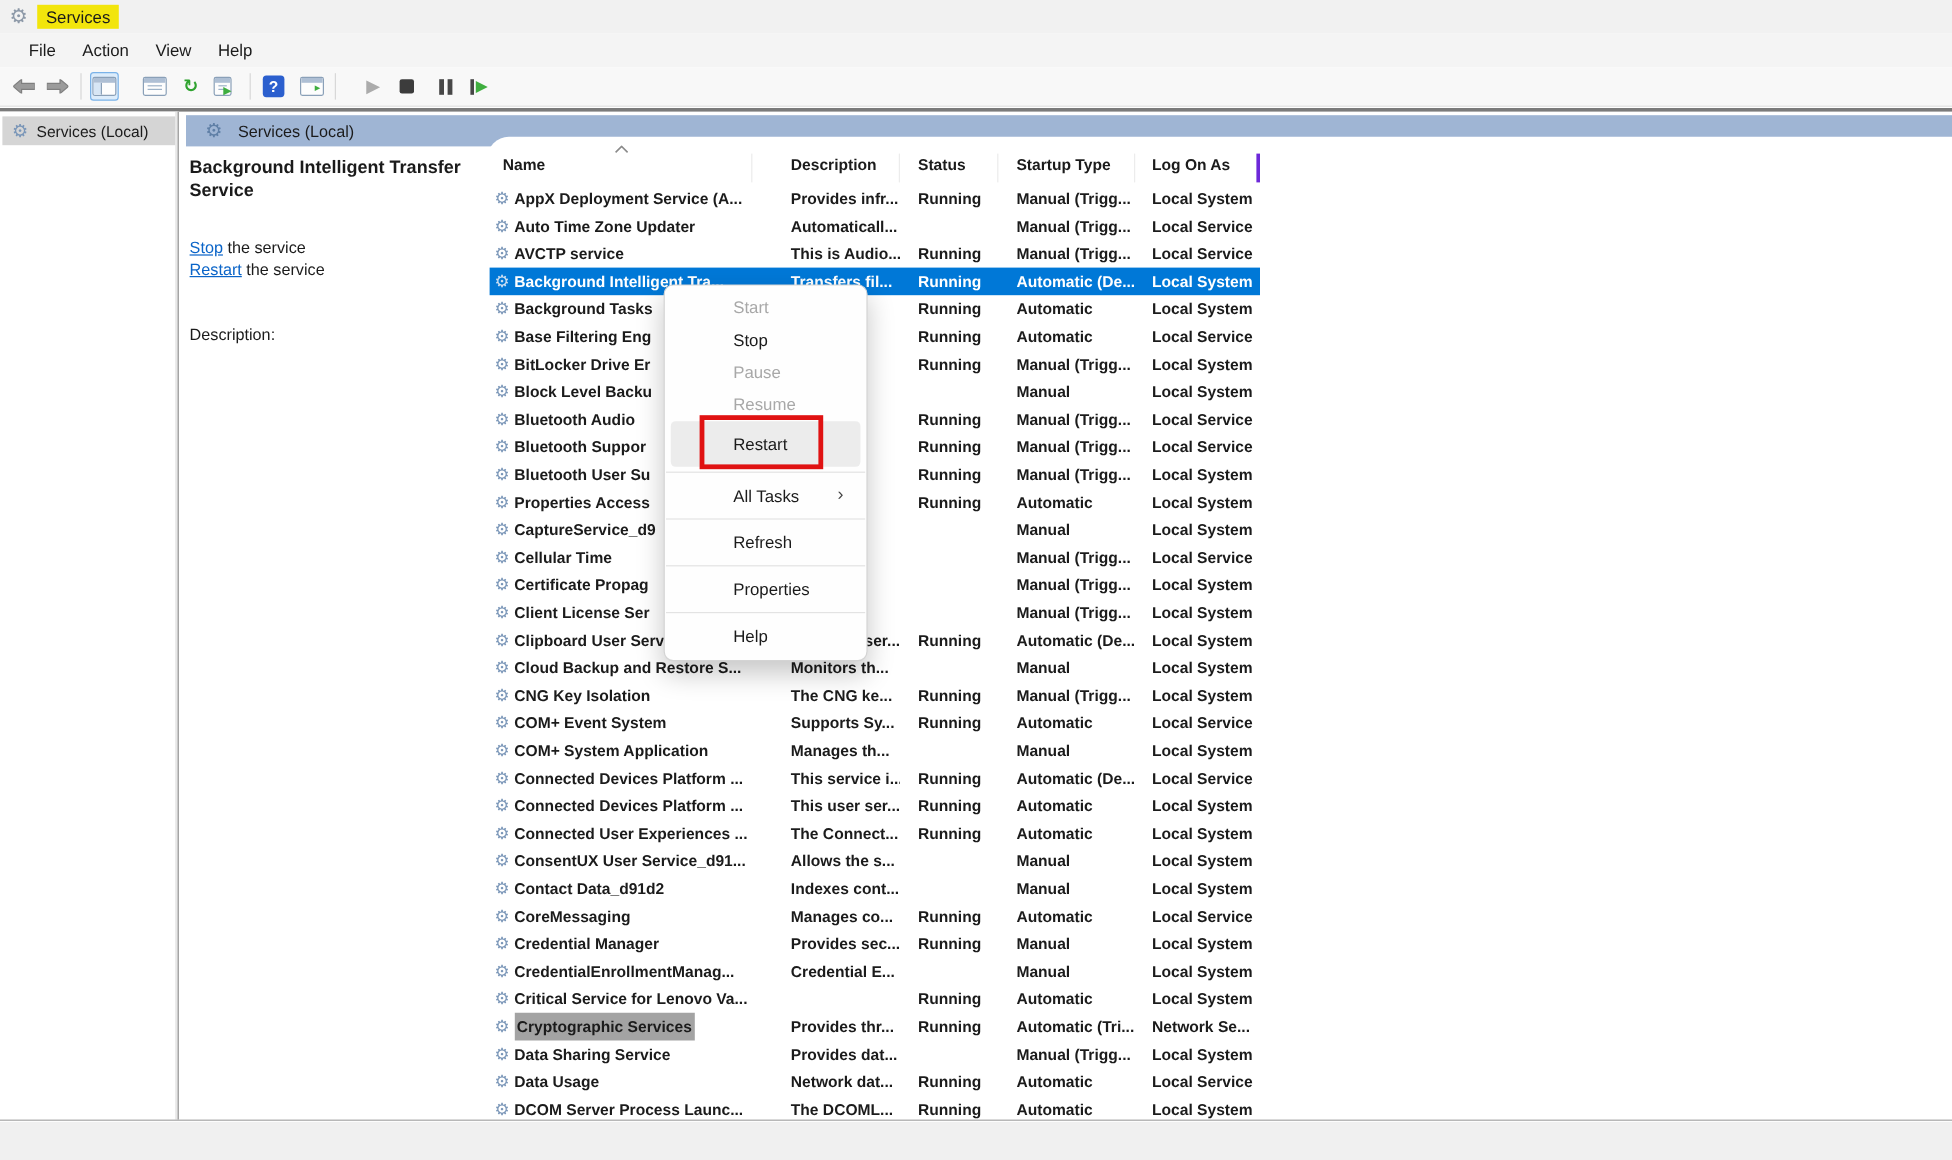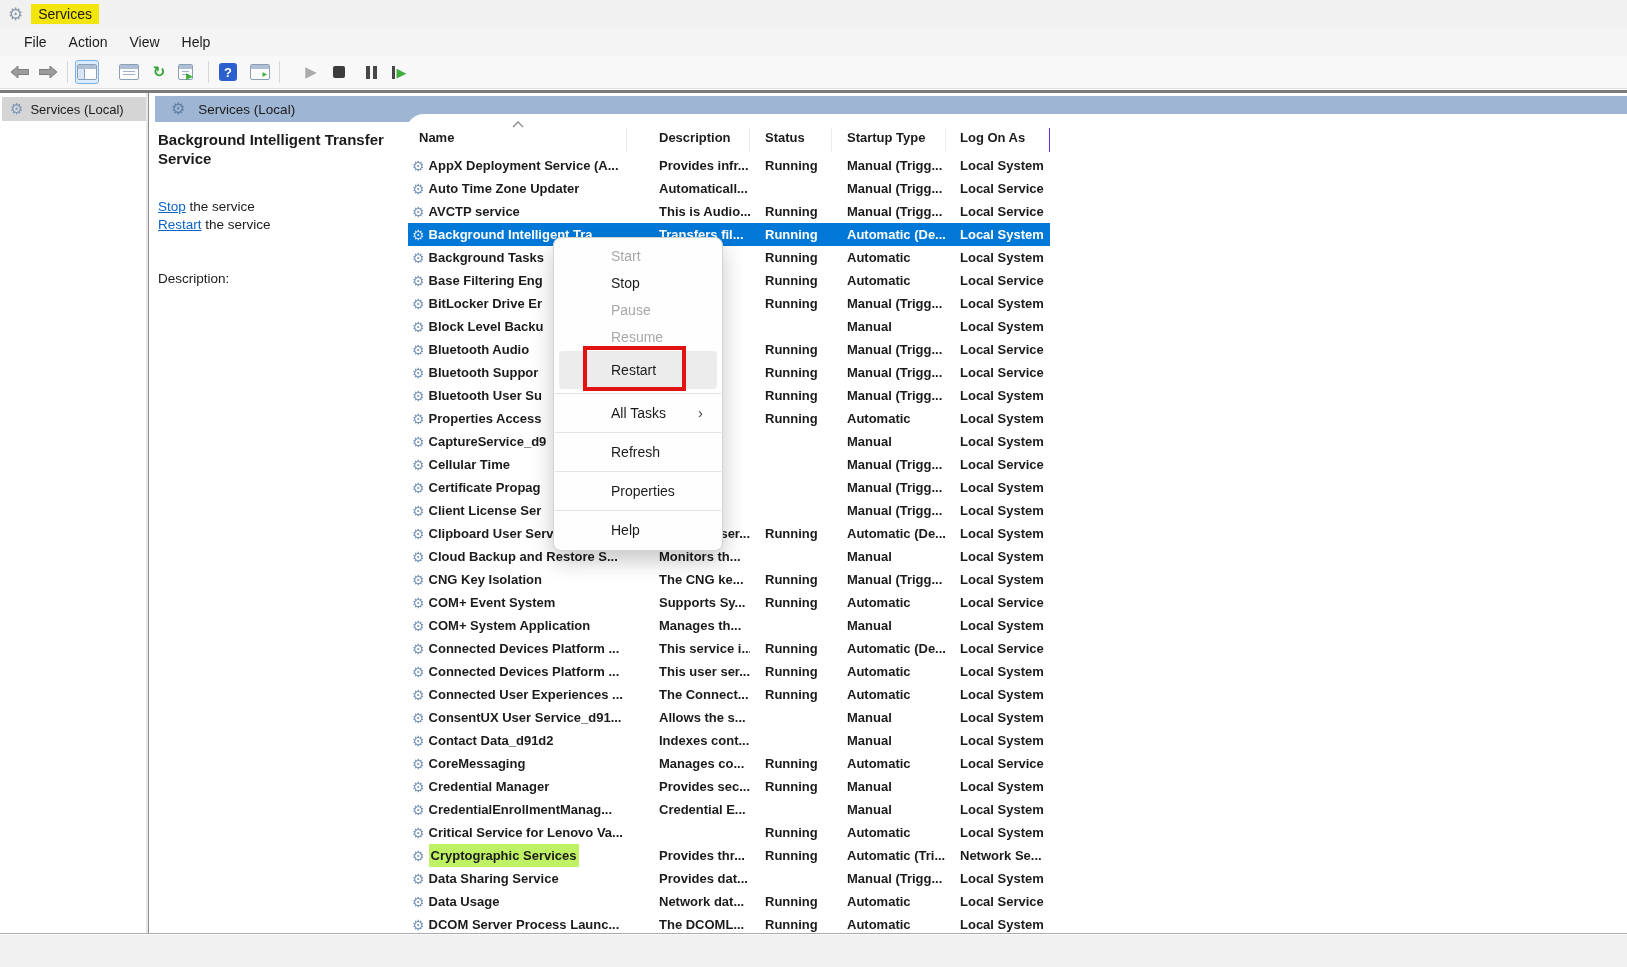--- a/index.html
+++ b/index.html
@@ -40,39 +40,39 @@
   .info{position:absolute;left:158px;top:130px;width:242px;font-size:13.5px;line-height:18px;}
   .info h2{font-size:15px;line-height:19px;margin:0 0 30px 0;font-weight:bold;}
   .svc-link{color:#0a64c8;text-decoration:underline;cursor:pointer;}
   .info .links{margin-bottom:36px;}
   .info .desc-label{margin-bottom:4px;}
   
   .list-panel{position:absolute;left:406px;top:114px;right:0;bottom:33px;background:#fff;border-top-left-radius:18px;}
   .svc-table{position:absolute;left:2px;top:10px;width:642px;font-size:13px;font-weight:bold;}
   .thead{display:grid;grid-template-columns:219px 123px 82px 114px 104px;height:28px;align-items:end;position:relative;}
   .th{height:24px;line-height:20px;box-sizing:border-box;border-right:1px solid #ececec;white-space:nowrap;overflow:hidden;}
-  .th:last-child{border-right:1px solid #6d28d9;}
+  .th:last-child{border-right:3px solid #6d28d9;}
   .th.c-name{padding-left:11px;}
   .th.c-desc{padding-left:32px;}
   .th.c-status{padding-left:15px;}
   .th.c-startup{padding-left:15px;}
   .th.c-logon{padding-left:14px;}
   .sort-chevron{position:absolute;left:104px;top:-8px;color:#8a8a8a;}
   .rows{margin-top:2px;}
   .row{display:grid;grid-template-columns:219px 123px 82px 114px 104px;height:23px;line-height:23px;}
   .cell{white-space:nowrap;overflow:hidden;}
   .cell.c-name{padding-left:4px;display:flex;align-items:center;gap:4px;}
   .cell .gear{font-size:14px;flex:0 0 auto;}
   .cell.c-desc{padding-left:32px;}
   .cell.c-status{padding-left:15px;}
   .cell.c-startup{padding-left:15px;}
   .cell.c-logon{padding-left:14px;}
   .row.selected{background:#0078d7;color:#fff;}
   .row.selected .gear{color:#cfe0f2;}
-  .name-text.hl{background:#bef264;padding:1px 2px;}
+  .name-text.hl{background:#a3a3a3;padding:1px 2px;}
   
   .ctx-menu{position:absolute;left:553px;top:237px;width:170px;background:#fefefe;border:1px solid #d4d4d4;border-radius:8px;box-shadow:0 10px 22px rgba(0,0,0,.22);padding:5px 0;box-sizing:border-box;z-index:10;font-size:14px;}
   .ctx-item{height:27px;line-height:27px;padding-left:52px;position:relative;margin:0 5px;border-radius:4px;white-space:nowrap;}
   .ctx-item.tall{height:30px;line-height:30px;}
   .ctx-item.disabled{color:#a8a8a8;}
   .ctx-item.hovered{background:#ececec;height:38px;line-height:38px;}
   .ctx-item .chev{position:absolute;right:14px;font-size:15px;color:#444;}
   .ctx-sep{height:1px;background:#e3e3e3;margin:4px 1px;}
   .red-box{position:absolute;left:583px;top:346px;width:95px;height:37px;border:4px solid #e01212;z-index:11;}
   

